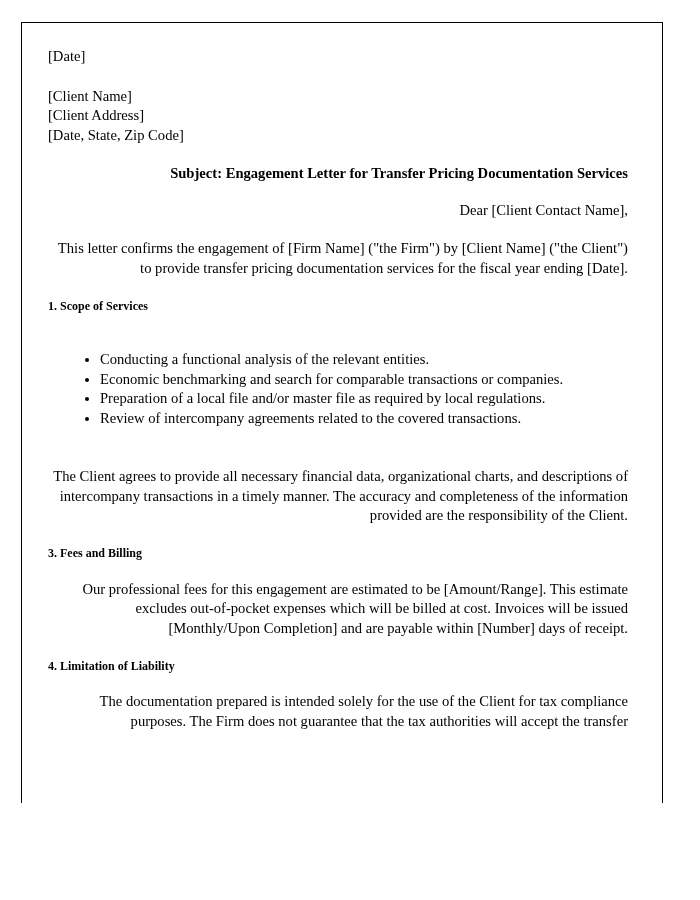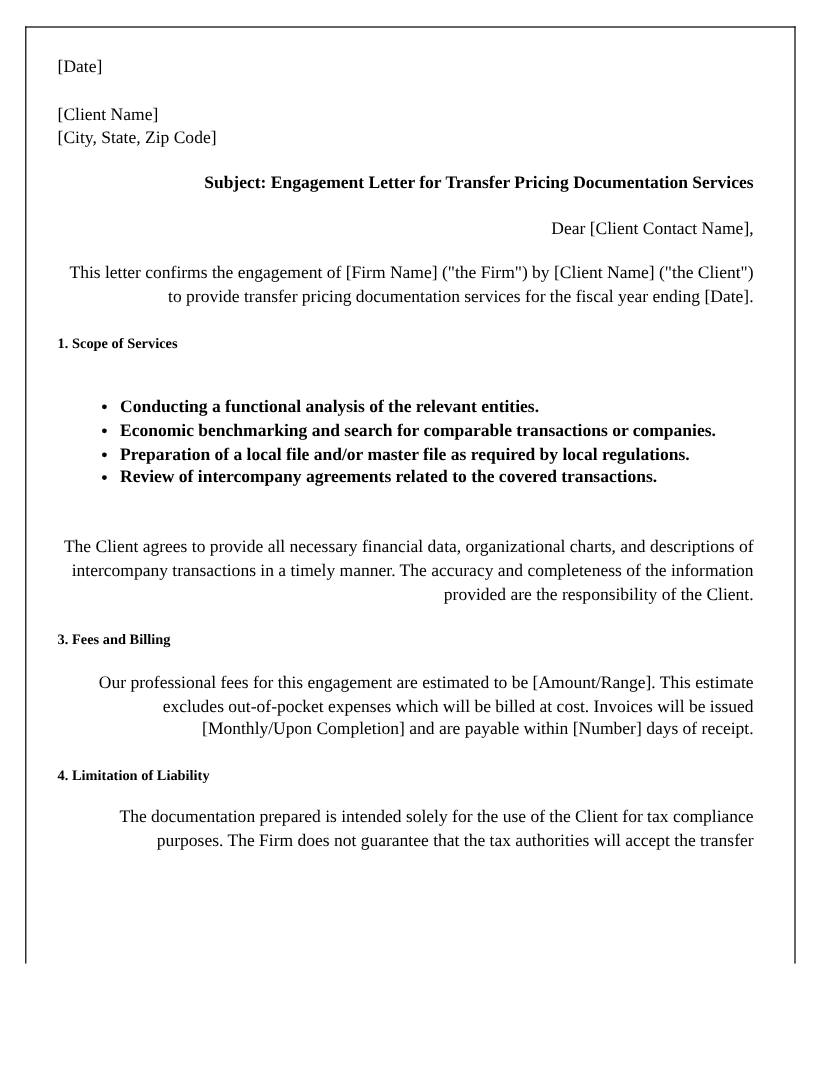--- a/index.html
+++ b/index.html
@@ -71,21 +71,20 @@
     font-size: 12px;
     font-weight: bold;
     margin: 0;
     line-height: 1.3;
   }
 
   ul.bullet-list {
     margin: 0;
     padding: 0 0 0 52px;
     list-style-type: disc;
-    font-weight: bold;
   }
 
   ul.bullet-list li {
     margin: 0;
     padding: 0;
     line-height: 1.35;
   }
 </style>
 </head>
 <body>
@@ -95,21 +94,22 @@
     <div class="doc-body">
 
       <div class="line-block">
         <span class="addr-line">[Date]</span>
       </div>
 
       <div class="spacer-md"></div>
 
       <div class="line-block">
         <span class="addr-line">[Client Name]</span>
-        <span class="addr-line">[City, State, Zip Code]</span>
+        <span class="addr-line">[Client Address]</span>
+        <span class="addr-line">[Date, State, Zip Code]</span>
       </div>
 
       <div class="spacer-sm"></div>
 
       <p class="para subject-line">Subject: Engagement Letter for Transfer Pricing Documentation Services</p>
 
       <div class="spacer-sm"></div>
 
       <p class="para">Dear [Client Contact Name],</p>
 

